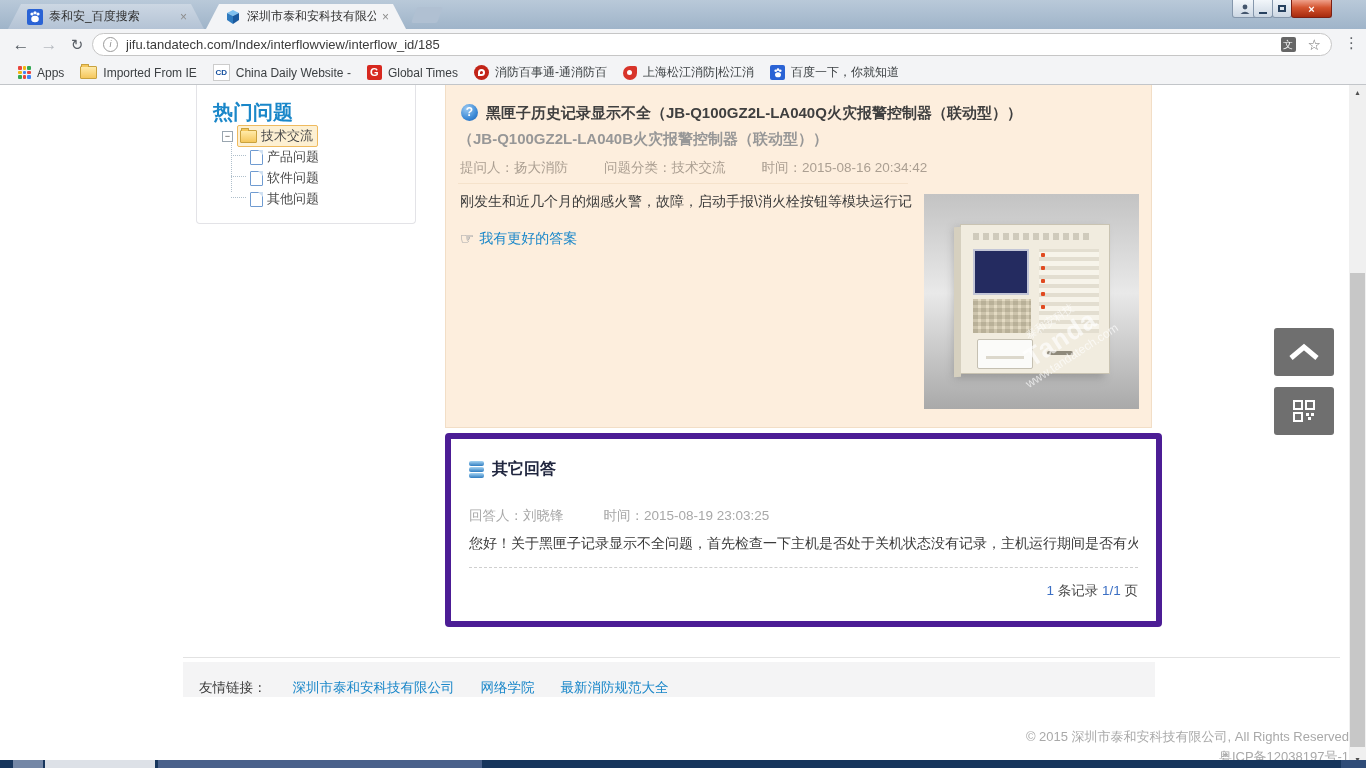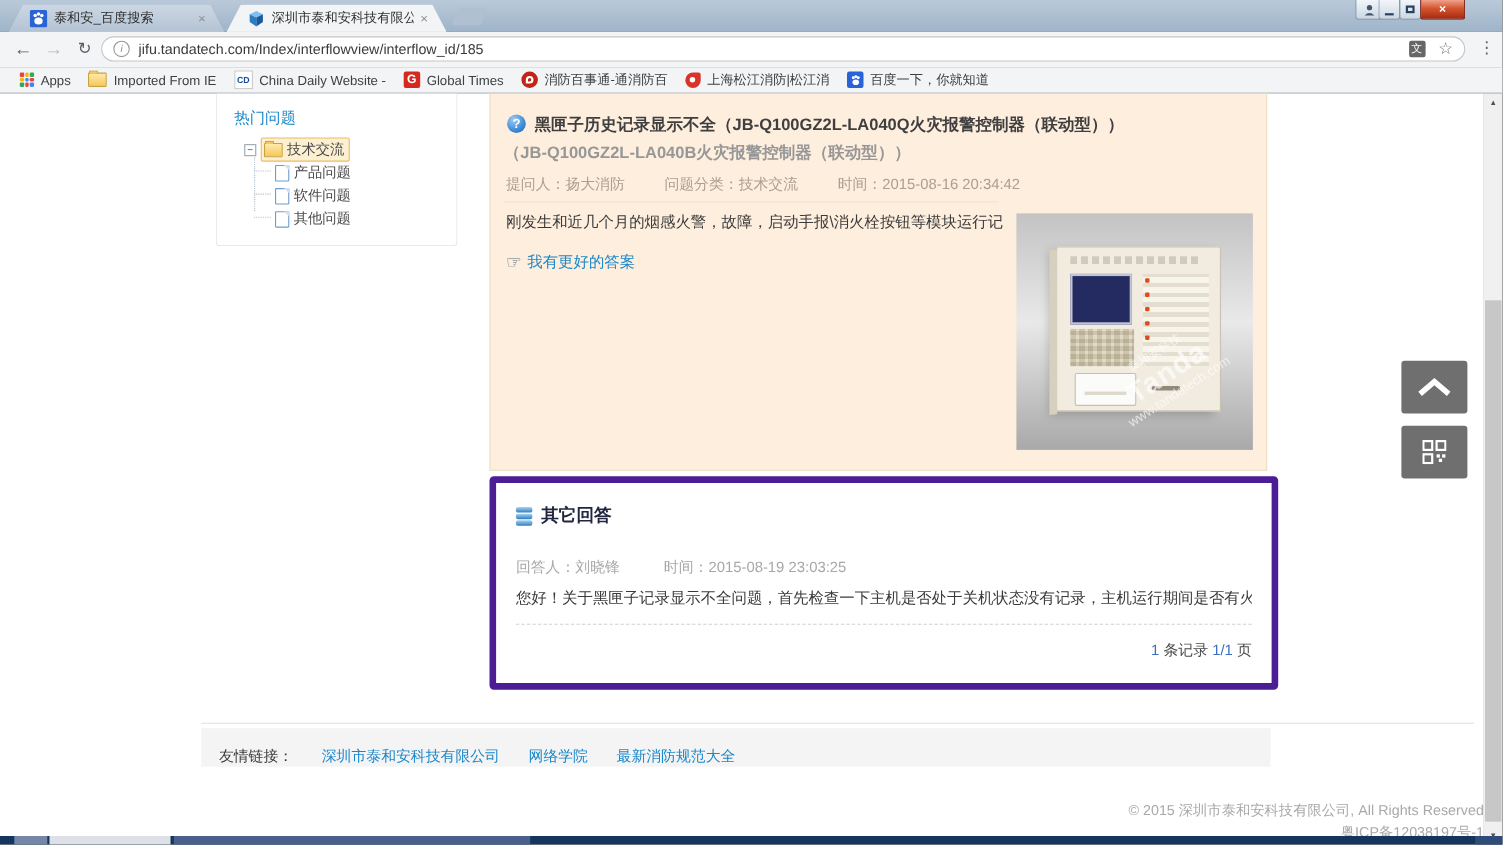--- a/index.html
+++ b/index.html
@@ -1,16 +1,16 @@
 <!DOCTYPE html>
 <html><head>
 <meta charset="utf-8">
 <style>
   html,body{margin:0;padding:0;background:#dedede;}
-  .stage{position:relative;width:1366px;height:768px;overflow:hidden;background:#000000;
+  .stage{position:relative;width:1366px;height:768px;overflow:hidden;background:#a3a3a3;
          font-family:"Liberation Sans","DejaVu Sans",sans-serif;}
 
   
   .tabstrip{position:absolute;left:0;top:0;width:1366px;height:29px;
             background:linear-gradient(#b9c9d9,#9fb4c9);}
   .tab{position:absolute;top:4px;height:25px;}
   .tab-inactive{left:8px;width:196px;background:linear-gradient(#ccd7e3,#b4c3d5);
             clip-path:polygon(13px 0,183px 0,196px 25px,0 25px);}
   .tab-active{left:206px;width:200px;background:#f3f4f6;
             clip-path:polygon(13px 0,187px 0,200px 25px,0 25px);}
@@ -76,21 +76,21 @@
   .page{position:absolute;left:0;top:85px;width:1349px;height:683px;background:#fff;overflow:hidden;}
 
   .scrollbar{position:absolute;left:1349px;top:85px;width:17px;height:683px;background:#f0f0f0;}
   .sb-arrow{position:absolute;left:0;width:17px;height:16px;text-align:center;font-size:8px;
             color:#4f4f4f;line-height:16px;}
   .sb-thumb{position:absolute;left:1px;top:188px;width:15px;height:474px;background:#c7c7c7;}
 
   
   .side-panel{position:absolute;left:196px;top:0;width:218px;height:138px;background:#fff;
               border:1px solid #e3e3e7;border-top:none;border-radius:0 0 4px 4px;}
-  .side-title{position:absolute;left:16px;top:14px;font-size:14px;color:#1a87c9;}
+  .side-title{position:absolute;left:16px;top:14px;font-size:20px;color:#1a87c9;font-weight:bold;}
   .tree-row{position:absolute;display:flex;align-items:center;gap:4px;font-size:13px;color:#4a4a4a;}
   .expander{width:11px;height:11px;border:1px solid #9aa6b0;background:#fff;font-size:9px;
             line-height:9px;text-align:center;color:#444;box-sizing:border-box;}
   .tree-sel{display:flex;align-items:center;gap:4px;background:#fdf0d2;border:1px solid #efba5e;
             border-radius:2px;padding:1px 4px 1px 2px;}
   .doc-icon{width:11px;height:13px;background:#fff;border:1px solid #6f9bd1;border-radius:1px;
             position:relative;}
   .doc-icon::after{content:"";position:absolute;right:-1px;top:-1px;border-style:solid;
             border-width:0 5px 5px 0;border-color:transparent #cfe0f2 transparent transparent;}
   .tree-vline{position:absolute;left:231px;top:58px;height:49px;border-left:1px dotted #afbfcb;}

